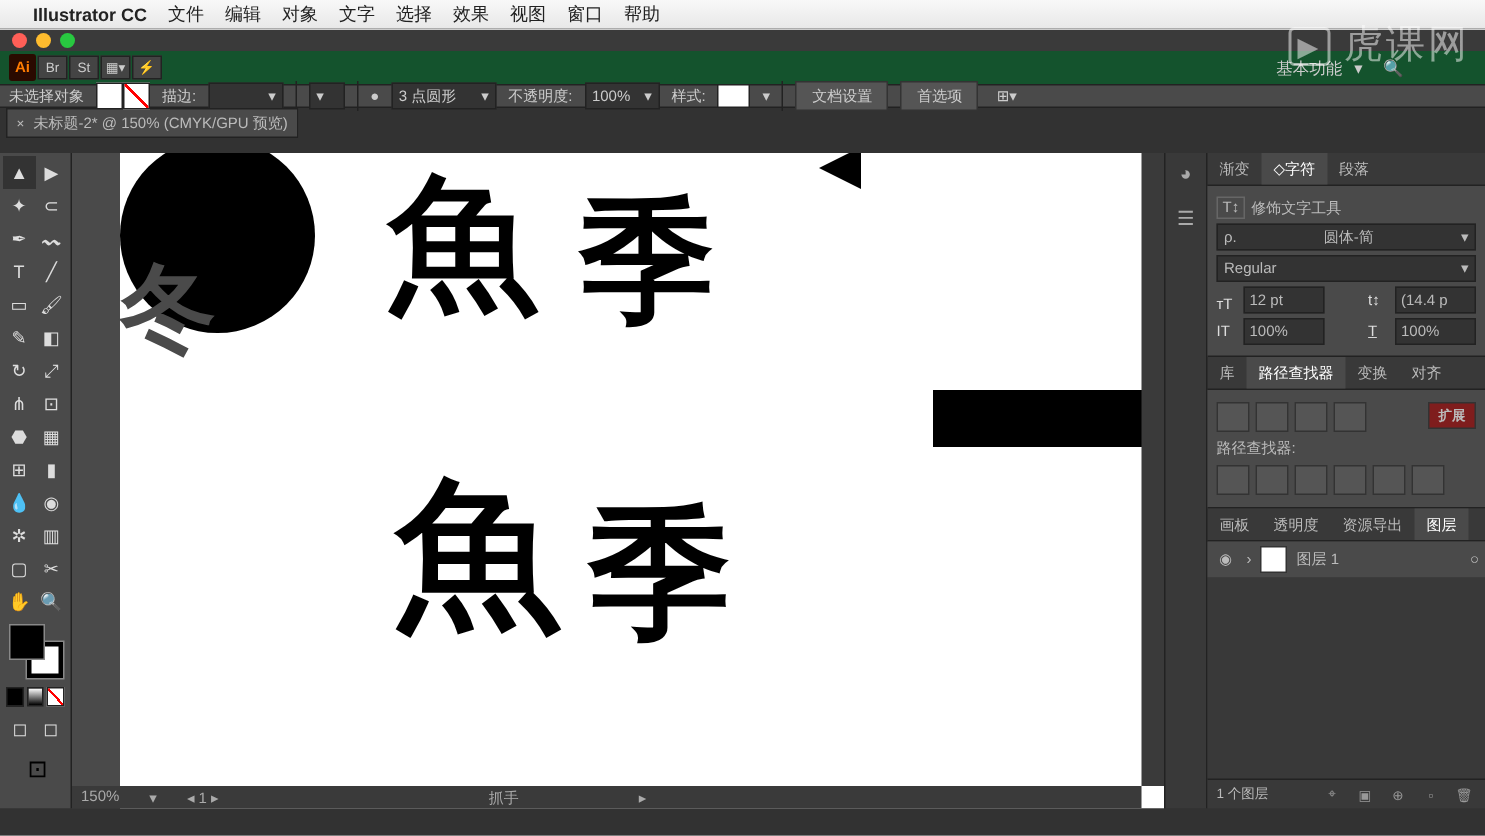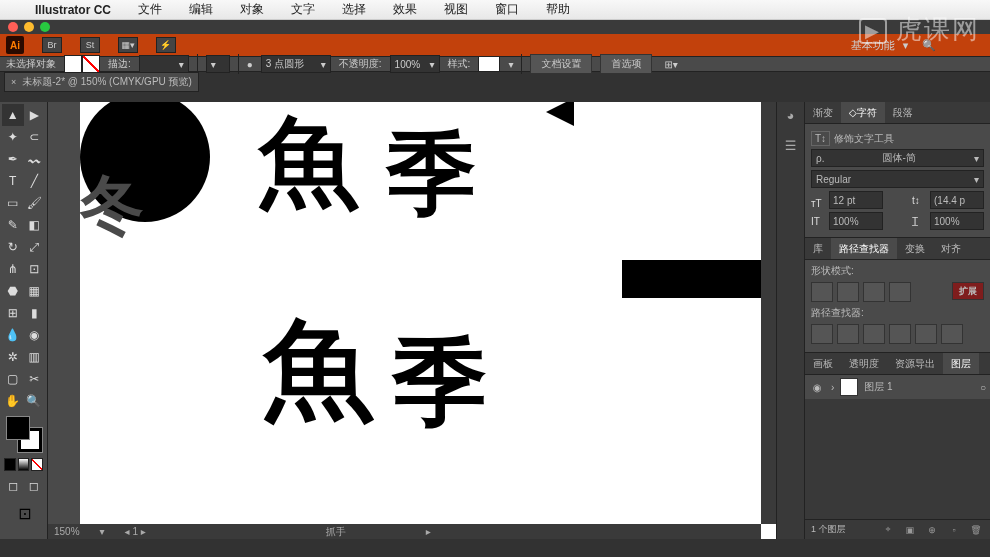--- a/index.html
+++ b/index.html
@@ -1,32 +1,32 @@
 <!DOCTYPE html>
 <html><head>
 <meta charset="utf-8">
 <style>
 * { margin: 0; padding: 0; box-sizing: border-box; font-family: -apple-system, "Helvetica Neue", Arial, sans-serif; }
 body { width: 990px; height: 557px; background: #323232; overflow: hidden; position: relative; }
 
 
 .mac-menubar { height: 20px; background: linear-gradient(#f8f8f8,#e8e8e8); display: flex; align-items: center; padding: 0 8px; font-size: 12px; color: #222; gap: 14px; border-bottom: 1px solid #ccc; }
 .apple-logo { font-size: 13px; }
-.menubar-item { cursor: default; margin-left: 13px; }
+.menubar-item { cursor: default; }
 .app-name { font-weight: 600; }
 
 
 .window-chrome { height: 14px; background: #3a3a3a; display: flex; align-items: center; padding: 0 8px; gap: 6px; }
 .traffic-light { width: 10px; height: 10px; border-radius: 50%; }
 .tl-red { background: #ff5f57; }
 .tl-yellow { background: #febc2e; }
 .tl-green { background: #28c840; }
 
 
-.app-topbar { height: 22px; background: #c2410c; display: flex; align-items: center; padding: 0 6px; gap: 18px; color: #ccc; font-size: 11px; }
+.app-topbar { height: 22px; background: #14532d; display: flex; align-items: center; padding: 0 6px; gap: 1px; color: #ccc; font-size: 11px; }
 .ai-icon { width: 18px; height: 18px; background: #2a0a00; color: #ff7c00; font-weight: bold; display: flex; align-items: center; justify-content: center; font-size: 10px; border-radius: 2px; }
 .topbar-btn { width: 20px; height: 16px; background: #444; border: 1px solid #222; display: flex; align-items: center; justify-content: center; font-size: 9px; }
 .topbar-right { margin-left: auto; display: flex; gap: 8px; align-items: center; }
 .watermark { position: absolute; right: 10px; top: 12px; color: rgba(255,255,255,0.5); font-size: 26px; font-weight: 500; letter-spacing: 2px; z-index: 100; }
 
 
 .control-bar { height: 16px; background: #4a4a4a; border-top: 1px solid #222; border-bottom: 1px solid #222; display: flex; align-items: center; padding: 0 6px; gap: 8px; color: #ccc; font-size: 10px; }
 .ctrl-label { white-space: nowrap; }
 .swatch-pair { display: flex; }
 .swatch { width: 18px; height: 18px; border: 1px solid #222; }
@@ -337,21 +337,20 @@
       </div>
     </div>
 
     <div class="panel-tabs">
       <div class="panel-tab">库</div>
       <div class="panel-tab active">路径查找器</div>
       <div class="panel-tab">变换</div>
       <div class="panel-tab">对齐</div>
     </div>
     <div class="panel-body">
-      <div>形状模式:</div>
       <div class="shape-mode-row">
         <div class="shape-btn"></div>
         <div class="shape-btn"></div>
         <div class="shape-btn"></div>
         <div class="shape-btn"></div>
         <div class="expand-btn">扩展</div>
       </div>
       <div>路径查找器:</div>
       <div class="shape-mode-row">
         <div class="shape-btn"></div>

